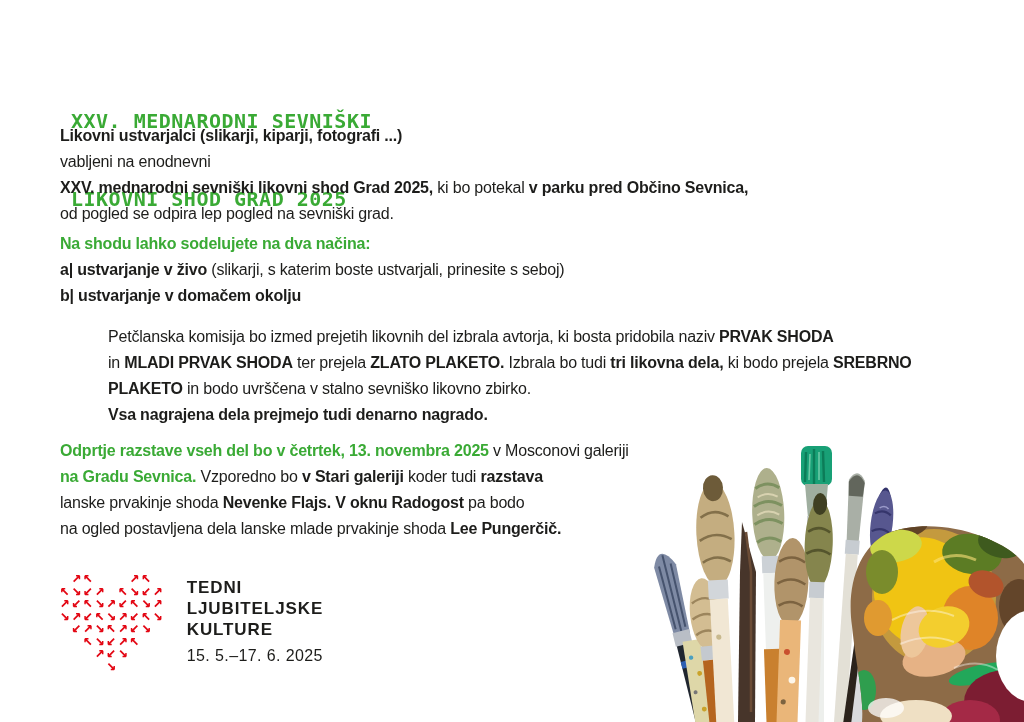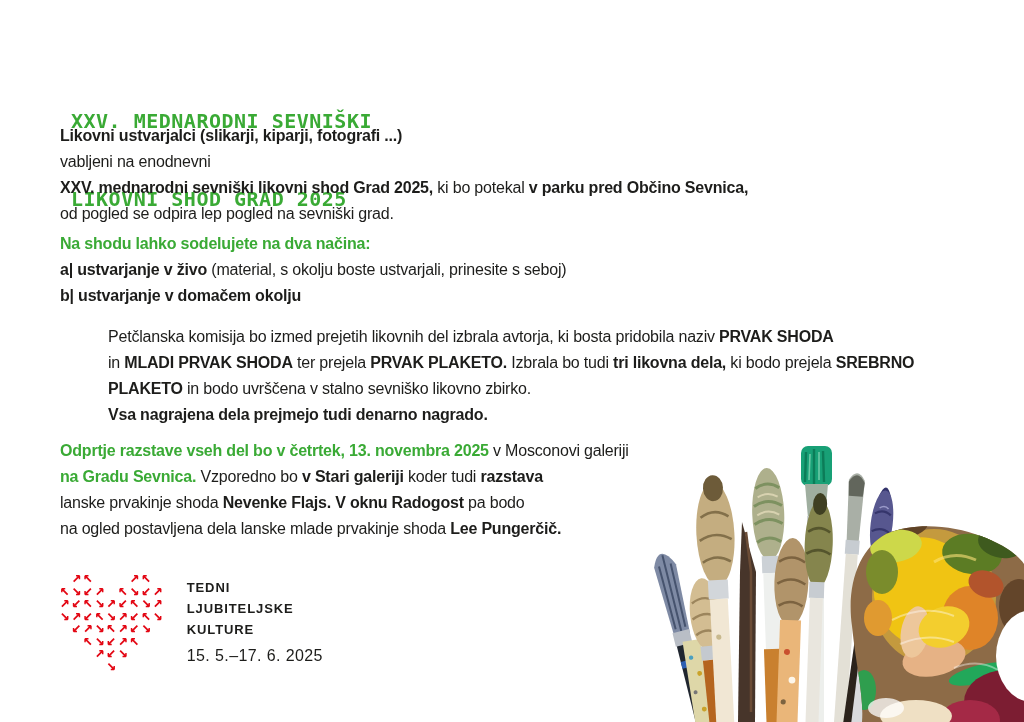--- a/index.html
+++ b/index.html
@@ -32,21 +32,21 @@
     position:absolute;left:60px;top:571px;
     display:flex;align-items:center;gap:22px;
   }
   .heart{
     font-family:"DejaVu Sans Mono",monospace;font-weight:700;
     font-size:16px;line-height:12.5px;letter-spacing:2px;
     color:#e30613;white-space:pre;
   }
   .logo-text{display:flex;flex-direction:column;}
   .org-line{
-    font-weight:700;font-size:13px;line-height:21px;letter-spacing:0.9px;
+    font-weight:700;font-size:17px;line-height:21px;letter-spacing:0.9px;
   }
   .logo-dates{
     font-weight:400;font-size:16px;line-height:20px;letter-spacing:0.4px;margin-top:6px;
   }
   .illustration{
     position:absolute;right:0;bottom:0;width:390px;height:300px;
   }
 </style>
 </head>
 <body>
@@ -60,27 +60,27 @@
 
   <div id="para-intro" class="para">
       <div class="line"><span class="run-b">Likovni ustvarjalci (slikarji, kiparji, fotografi ...)</span></div>
       <div class="line"><span class="run-r">vabljeni na enodnevni</span></div>
       <div class="line"><span class="run-b">XXV. mednarodni sevniški likovni shod Grad 2025,</span><span class="run-r"> ki bo potekal </span><span class="run-b">v parku pred Občino Sevnica,</span></div>
       <div class="line"><span class="run-r">od pogled se odpira lep pogled na sevniški grad.</span></div>
     </div>
 
   <div id="para-ways" class="para">
       <div class="line"><span class="run-gb">Na shodu lahko sodelujete na dva načina:</span></div>
-      <div class="line"><span class="run-b">a| ustvarjanje v živo</span><span class="run-r"> (material, s okolju boste ustvarjali, prinesite s seboj)</span></div>
+      <div class="line"><span class="run-b">a| ustvarjanje v živo</span><span class="run-r"> (slikarji, s katerim boste ustvarjali, prinesite s seboj)</span></div>
       <div class="line"><span class="run-b">b| ustvarjanje v domačem okolju</span></div>
     </div>
 
   <div id="para-jury" class="para">
       <div class="line"><span class="run-r">Petčlanska komisija bo izmed prejetih likovnih del izbrala avtorja, ki bosta pridobila naziv </span><span class="run-b">PRVAK SHODA</span></div>
-      <div class="line"><span class="run-r">in </span><span class="run-b">MLADI PRVAK SHODA</span><span class="run-r"> ter prejela </span><span class="run-b">PRVAK PLAKETO.</span><span class="run-r"> Izbrala bo tudi </span><span class="run-b">tri likovna dela,</span><span class="run-r"> ki bodo prejela </span><span class="run-b">SREBRNO</span></div>
+      <div class="line"><span class="run-r">in </span><span class="run-b">MLADI PRVAK SHODA</span><span class="run-r"> ter prejela </span><span class="run-b">ZLATO PLAKETO.</span><span class="run-r"> Izbrala bo tudi </span><span class="run-b">tri likovna dela,</span><span class="run-r"> ki bodo prejela </span><span class="run-b">SREBRNO</span></div>
       <div class="line"><span class="run-b">PLAKETO</span><span class="run-r"> in bodo uvrščena v stalno sevniško likovno zbirko.</span></div>
       <div class="line"><span class="run-b">Vsa nagrajena dela prejmejo tudi denarno nagrado.</span></div>
     </div>
 
   <div id="para-opening" class="para">
       <div class="line"><span class="run-gb">Odprtje razstave vseh del bo v četrtek, 13. novembra 2025</span><span class="run-r"> v Mosconovi galeriji</span></div>
       <div class="line"><span class="run-gb">na Gradu Sevnica.</span><span class="run-r"> Vzporedno bo </span><span class="run-b">v Stari galeriji</span><span class="run-r"> koder tudi </span><span class="run-b">razstava</span></div>
       <div class="line"><span class="run-r">lanske prvakinje shoda </span><span class="run-b">Nevenke Flajs. V oknu Radogost</span><span class="run-r"> pa bodo</span></div>
       <div class="line"><span class="run-r">na ogled postavljena dela lanske mlade prvakinje shoda </span><span class="run-b">Lee Pungerčič.</span></div>
     </div>

